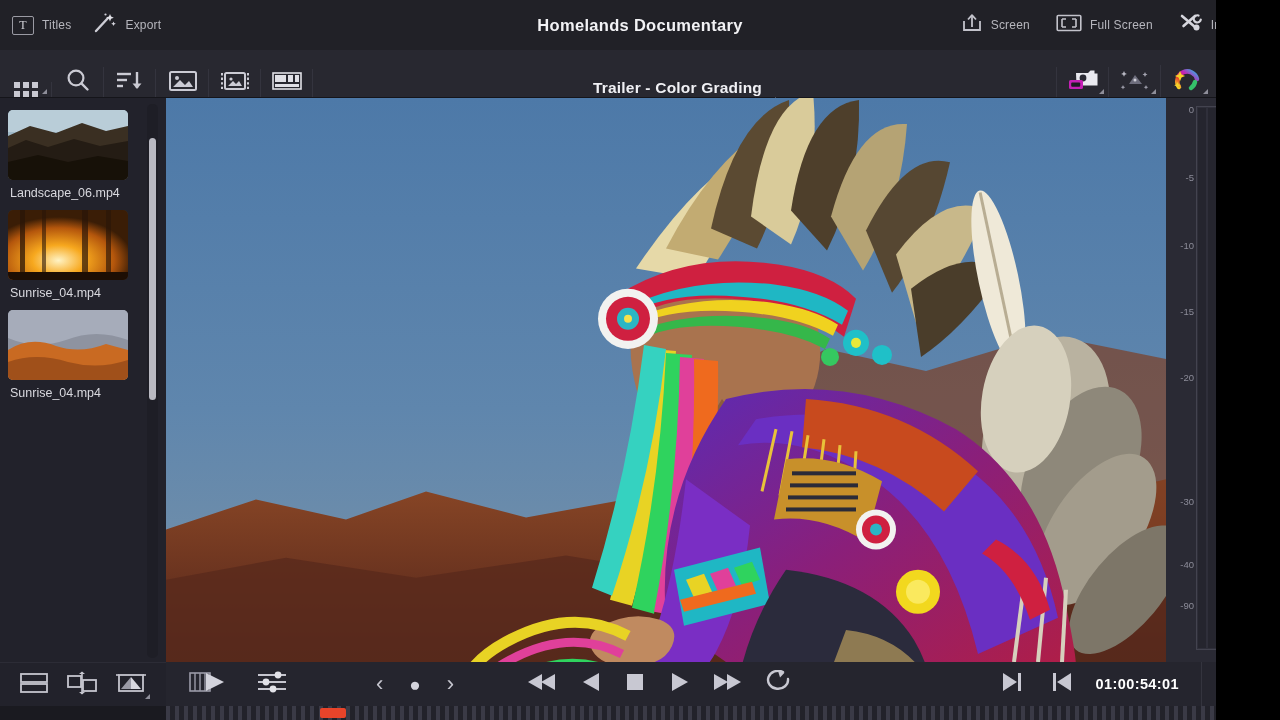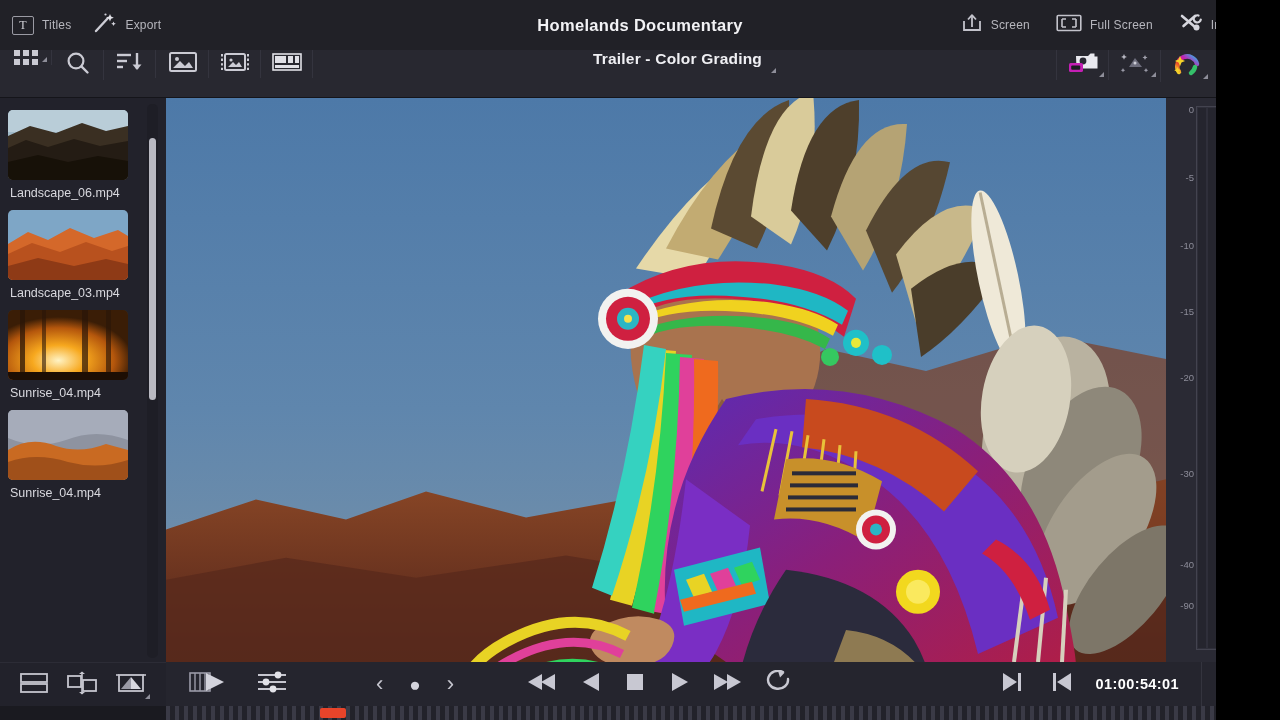--- a/index.html
+++ b/index.html
@@ -37,21 +37,21 @@
   }
   .topbar-right {
     position: absolute; right: 18px; top: 0; height: 50px;
     display: flex; align-items: center; gap: 26px;
   }
 
   
   .toolbar {
     position: absolute; left: 0; top: 50px; width: 1280px; height: 48px;
     background: #282830;
-    display: flex; align-items: flex-start;
+    display: flex; align-items: flex-end;
     border-bottom: 1px solid #15151a;
   }
   .tool-btn {
     width: 52px; display: flex; align-items: center; justify-content: center;
     position: relative; border-right: 1px solid #34343e;
   }
   .tool-sep { width: 1px; background: #34343e; }
   .corner-tri {
     position: absolute; right: 4px; bottom: 3px;
     width: 0; height: 0;
@@ -382,31 +382,20 @@
             <rect width="120" height="70" fill="#9fb9c9"></rect>
             <rect y="0" width="120" height="22" fill="#b9cdd8"></rect>
             <path d="M0 26 L22 16 L48 23 L74 13 L98 21 L120 16 L120 70 L0 70 Z" fill="#3a2f22"></path>
             <path d="M0 38 L18 30 L40 37 L66 29 L92 36 L120 31 L120 70 L0 70 Z" fill="#241c14"></path>
             <path d="M0 52 L30 45 L60 52 L90 46 L120 51 L120 70 L0 70 Z" fill="#171108"></path>
           </svg>
         </div>
         <div class="thumb-label">Landscape_06.mp4</div>
       </div>
 
-      <div class="media-item">
-        <div class="thumb">
-          <svg width="120" height="70" viewBox="0 0 120 70" preserveAspectRatio="none">
-            <rect width="120" height="70" fill="#7ea6c6"></rect>
-            <path d="M0 34 L20 22 L40 30 L62 18 L86 28 L110 20 L120 26 L120 70 L0 70 Z" fill="#d4682a"></path>
-            <path d="M0 44 L24 33 L52 42 L78 32 L104 41 L120 36 L120 70 L0 70 Z" fill="#b8511e"></path>
-            <path d="M0 56 L30 48 L66 56 L98 49 L120 54 L120 70 L0 70 Z" fill="#8e3a16"></path>
-          </svg>
-        </div>
-        <div class="thumb-label">Landscape_03.mp4</div>
-      </div>
 
       <div class="media-item">
         <div class="thumb">
           <svg width="120" height="70" viewBox="0 0 120 70" preserveAspectRatio="none">
             <defs>
               <radialGradient id="sun1" cx="0.42" cy="0.72" r="0.62">
                 <stop offset="0" stop-color="#fff3c4"></stop>
                   <stop offset=".35" stop-color="#f7a81e"></stop>
                 <stop offset=".75" stop-color="#b4560c"></stop>
                   <stop offset="1" stop-color="#3a1d06"></stop>
@@ -606,21 +595,21 @@
     </div>
   </div>
 
   <div class="meter">
     <div class="meter-scale">
       <div class="meter-tick" style="top:11px">0</div>
       <div class="meter-tick" style="top:79px">-5</div>
       <div class="meter-tick" style="top:147px">-10</div>
       <div class="meter-tick" style="top:213px">-15</div>
       <div class="meter-tick" style="top:279px">-20</div>
-      <div class="meter-tick" style="top:375px">-30</div>
+      <div class="meter-tick" style="top:403px">-30</div>
       <div class="meter-tick" style="top:466px">-40</div>
       <div class="meter-tick" style="top:507px">-90</div>
     </div>
     <div class="meter-bars">
         <i></i>
         <i></i>
       </div>
   </div>
 
   <div class="bottombar">

